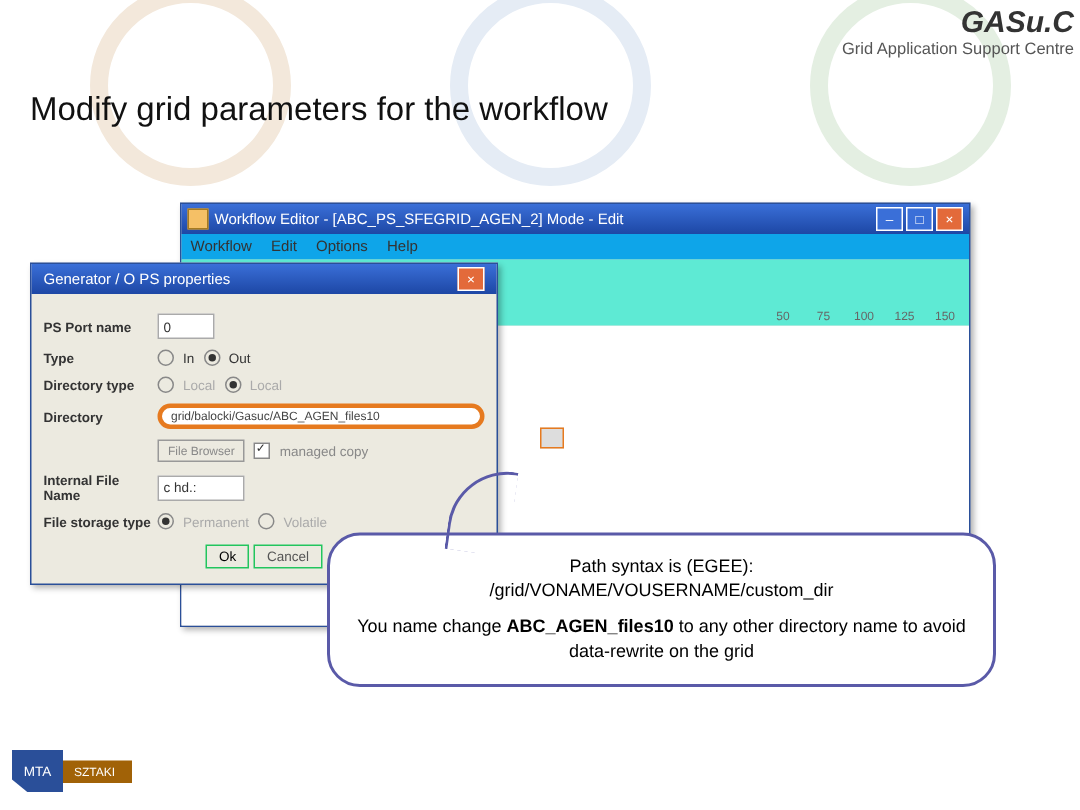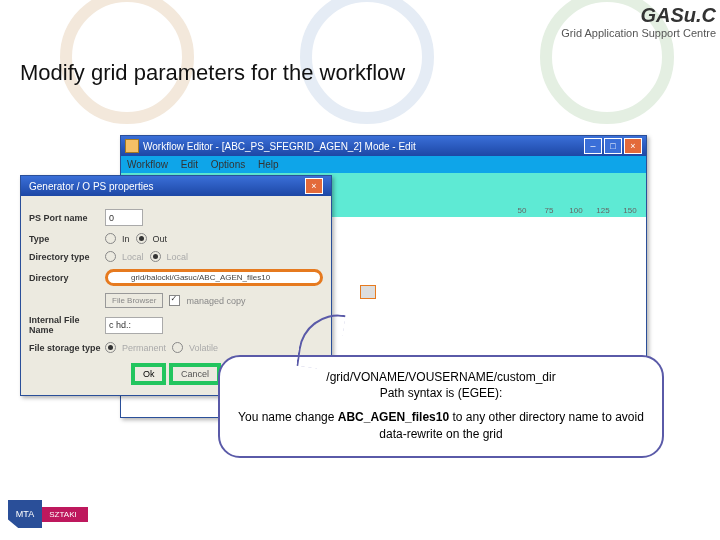--- a/index.html
+++ b/index.html
@@ -27,32 +27,32 @@
 .wcanvas{background:#fff;height:200px}
 .props{position:absolute;left:20px;top:175px;width:310px;background:#eceae0;border:1px solid #2a4f99;box-shadow:2px 2px 4px rgba(0,0,0,.3)}
 .ptitle{background:linear-gradient(#3a6fd8,#1d47a5);color:#fff;display:flex;align-items:center;height:20px;font-size:10px;padding:0 8px}
 .pbody{padding:6px 8px 10px;font-size:9px;color:#333}
 .row{display:flex;align-items:center;margin:7px 0}
 .row .lab{width:76px;font-weight:bold}
 .row .ctrl{flex:1;display:flex;align-items:center;gap:6px}
 .radio{width:9px;height:9px;border:1px solid #888;border-radius:50%;display:inline-block;position:relative}
 .radio.sel::after{content:'';position:absolute;width:5px;height:5px;background:#333;border-radius:50%;left:2px;top:2px}
 .txt{border:1px solid #aaa;background:#fff;padding:1px 3px;font-size:9px;height:13px;display:flex;align-items:center}
-.btn{border:4px solid #22c55e;background:#eceae0;padding:2px 8px;font-size:9px;color:#555;display:inline-block}
+.btn{border:1px solid #22c55e;background:#eceae0;padding:2px 8px;font-size:9px;color:#555;display:inline-block}
 .btn.ok{color:#000}
-.dirbox{border:3px solid #e67a1f;border-radius:12px;padding:1px 23px;font-size:8px;background:#fff;color:#444;flex:1}
+.dirbox{border:3px solid #e67a1f;border-radius:12px;padding:1px 6px;font-size:8px;background:#fff;color:#444;flex:1}
 .brow{border:1px solid #999;background:#eceae0;padding:2px 6px;font-size:8px;color:#888}
 .chk{width:9px;height:9px;border:1px solid #888;display:inline-block;background:#fff;position:relative}
 .chk.sel::after{content:'✓';position:absolute;font-size:8px;left:0;top:-2px;color:#333}
 .actions{text-align:center;margin-top:10px}
 .callout{position:absolute;left:218px;top:355px;width:410px;background:#fff;border:2px solid #5a5aa8;border-radius:22px;padding:12px 16px 14px;font-size:12px;color:#000;text-align:center;line-height:1.35}
 .callout::before{content:'';position:absolute;left:80px;top:-45px;width:40px;height:55px;border-left:2px solid #5a5aa8;border-top:2px solid #5a5aa8;border-top-left-radius:40px;background:transparent;transform:rotate(8deg)}
 .footlogo{position:absolute;left:8px;bottom:12px;display:flex;align-items:center}
 .ml1{width:34px;height:28px;background:#2a4f99;color:#fff;font-size:9px;display:flex;align-items:center;justify-content:center;clip-path:polygon(0 0,100% 0,100% 100%,30% 100%,0 70%)}
-.ml2{width:50px;height:15px;background:#be185d;color:#fff;font-size:8px;display:flex;align-items:center;justify-content:center;margin-left:-4px}
+.ml2{width:50px;height:15px;background:#a16207;color:#fff;font-size:8px;display:flex;align-items:center;justify-content:center;margin-left:-4px}
 .smallsq{position:absolute;left:360px;top:285px;width:14px;height:12px;background:#ddd;border:1px solid #e67a1f}
 </style>
 </head>
 <body>
 
 <div class="bgcircles">
   <div class="circ c1"></div>
     <div class="circ c2"></div>
     <div class="circ c3"></div>
 </div>
@@ -154,22 +154,22 @@
       </div>
     </div>
     <div class="actions">
       <span class="btn ok">Ok</span>
       <span class="btn">Cancel</span>
     </div>
   </div>
 </div>
 
 <div class="callout">
+  <div>Path syntax is (EGEE):</div>
   <div>/grid/VONAME/VOUSERNAME/custom_dir</div>
-  <div>Path syntax is (EGEE):</div>
   <div style="height:8px"></div>
   <div>
     <span>You name </span><span style="">change </span><b>ABC_AGEN_files10</b><span> to any other directory name to avoid data-rewrite on the grid</span>
   </div>
 </div>
 
 <div class="footlogo">
   <div class="ml1">MTA</div>
   <div class="ml2">SZTAKI</div>
 </div>

